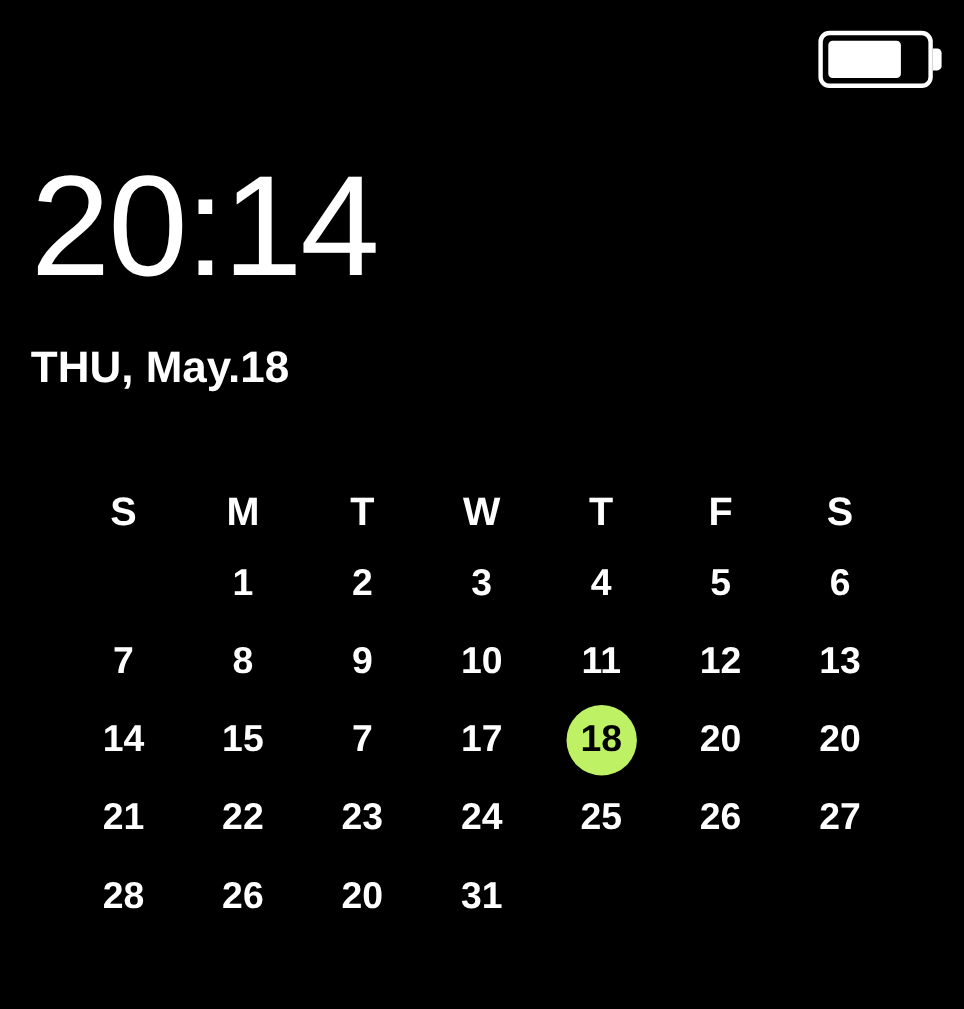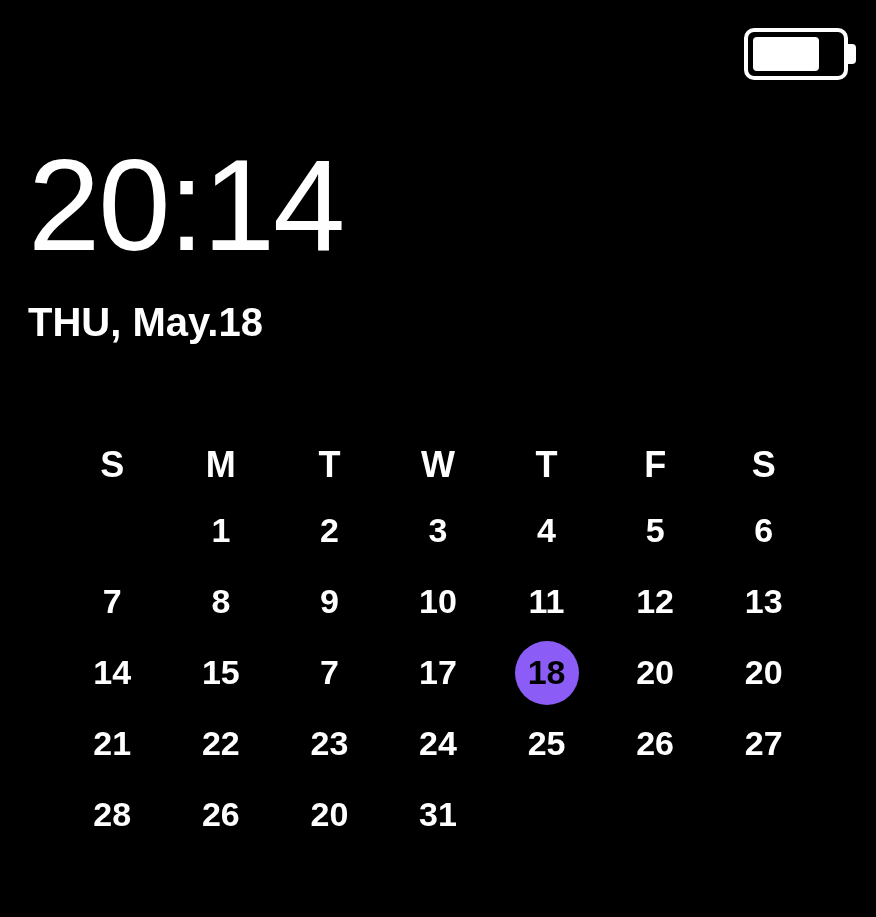--- a/index.html
+++ b/index.html
@@ -50,21 +50,21 @@
     top: 140px;
     left: 28px;
   }
   .time {
     font-size: 130px;
     font-weight: 400;
     line-height: 1;
     letter-spacing: -2px;
   }
   .date {
-    margin-top: 30px;
+    margin-top: 42px;
     font-size: 40px;
     font-weight: 700;
   }
   .calendar {
     position: absolute;
     top: 435px;
     left: 58px;
     right: 58px;
   }
   .cal-row {
@@ -89,21 +89,21 @@
   }
   .cal-cell span {
     display: inline-flex;
     align-items: center;
     justify-content: center;
     width: 64px;
     height: 64px;
     border-radius: 50%;
   }
   .cal-cell.today span {
-    background: #8b5cf6;
+    background: #bef264;
     color: #000;
   }
 </style>
 </head>
 <body>
 
 <div class="status-bar">
   <div class="battery">
     <div class="battery-fill" style="width: 66px;"></div>
   </div>

